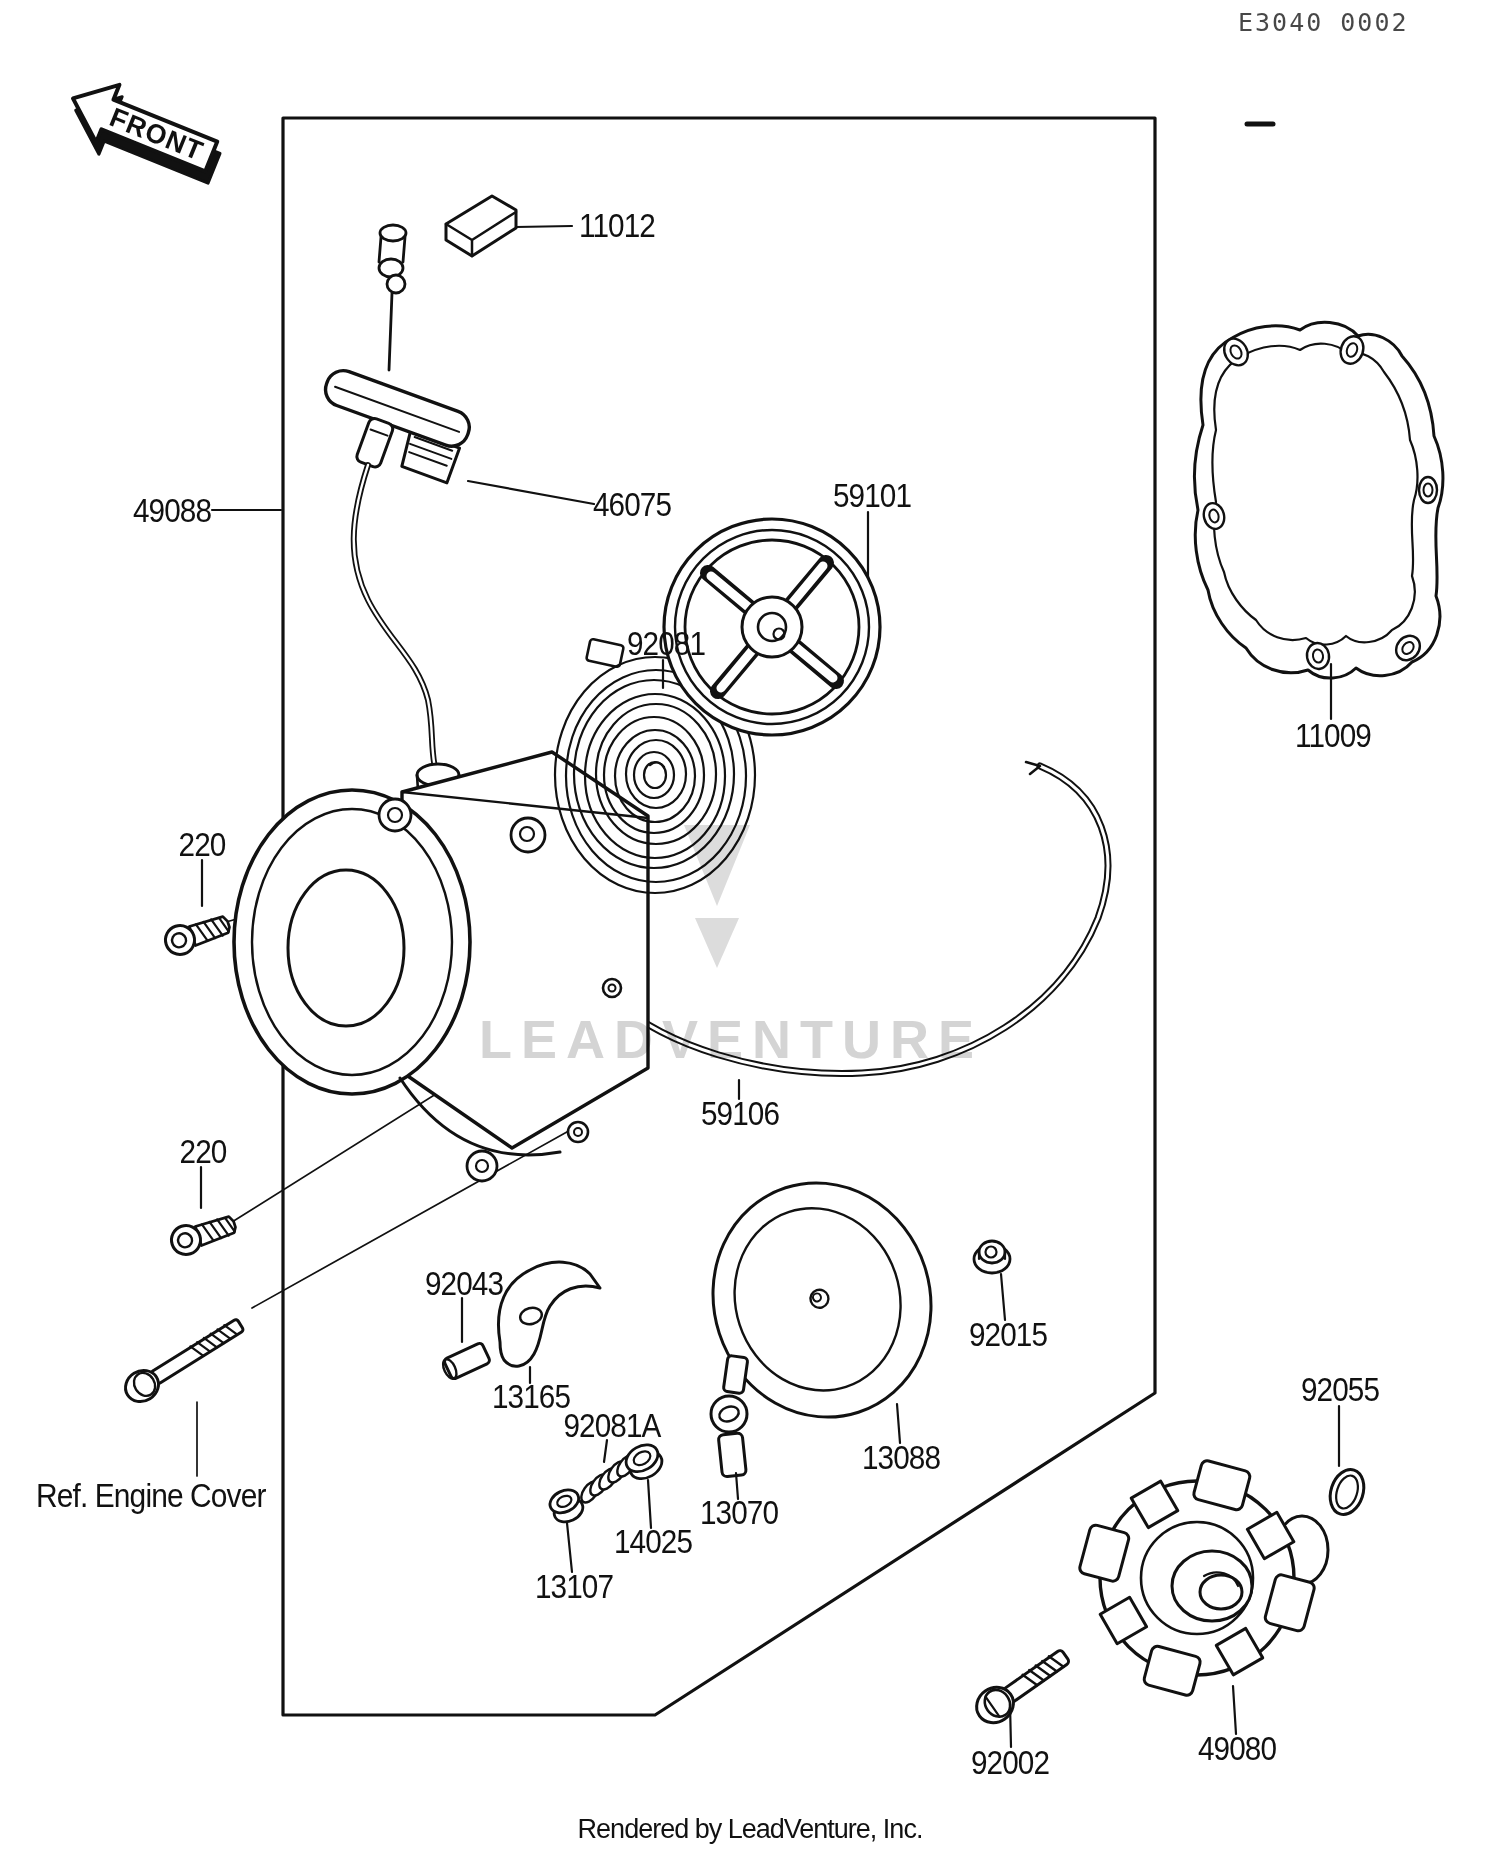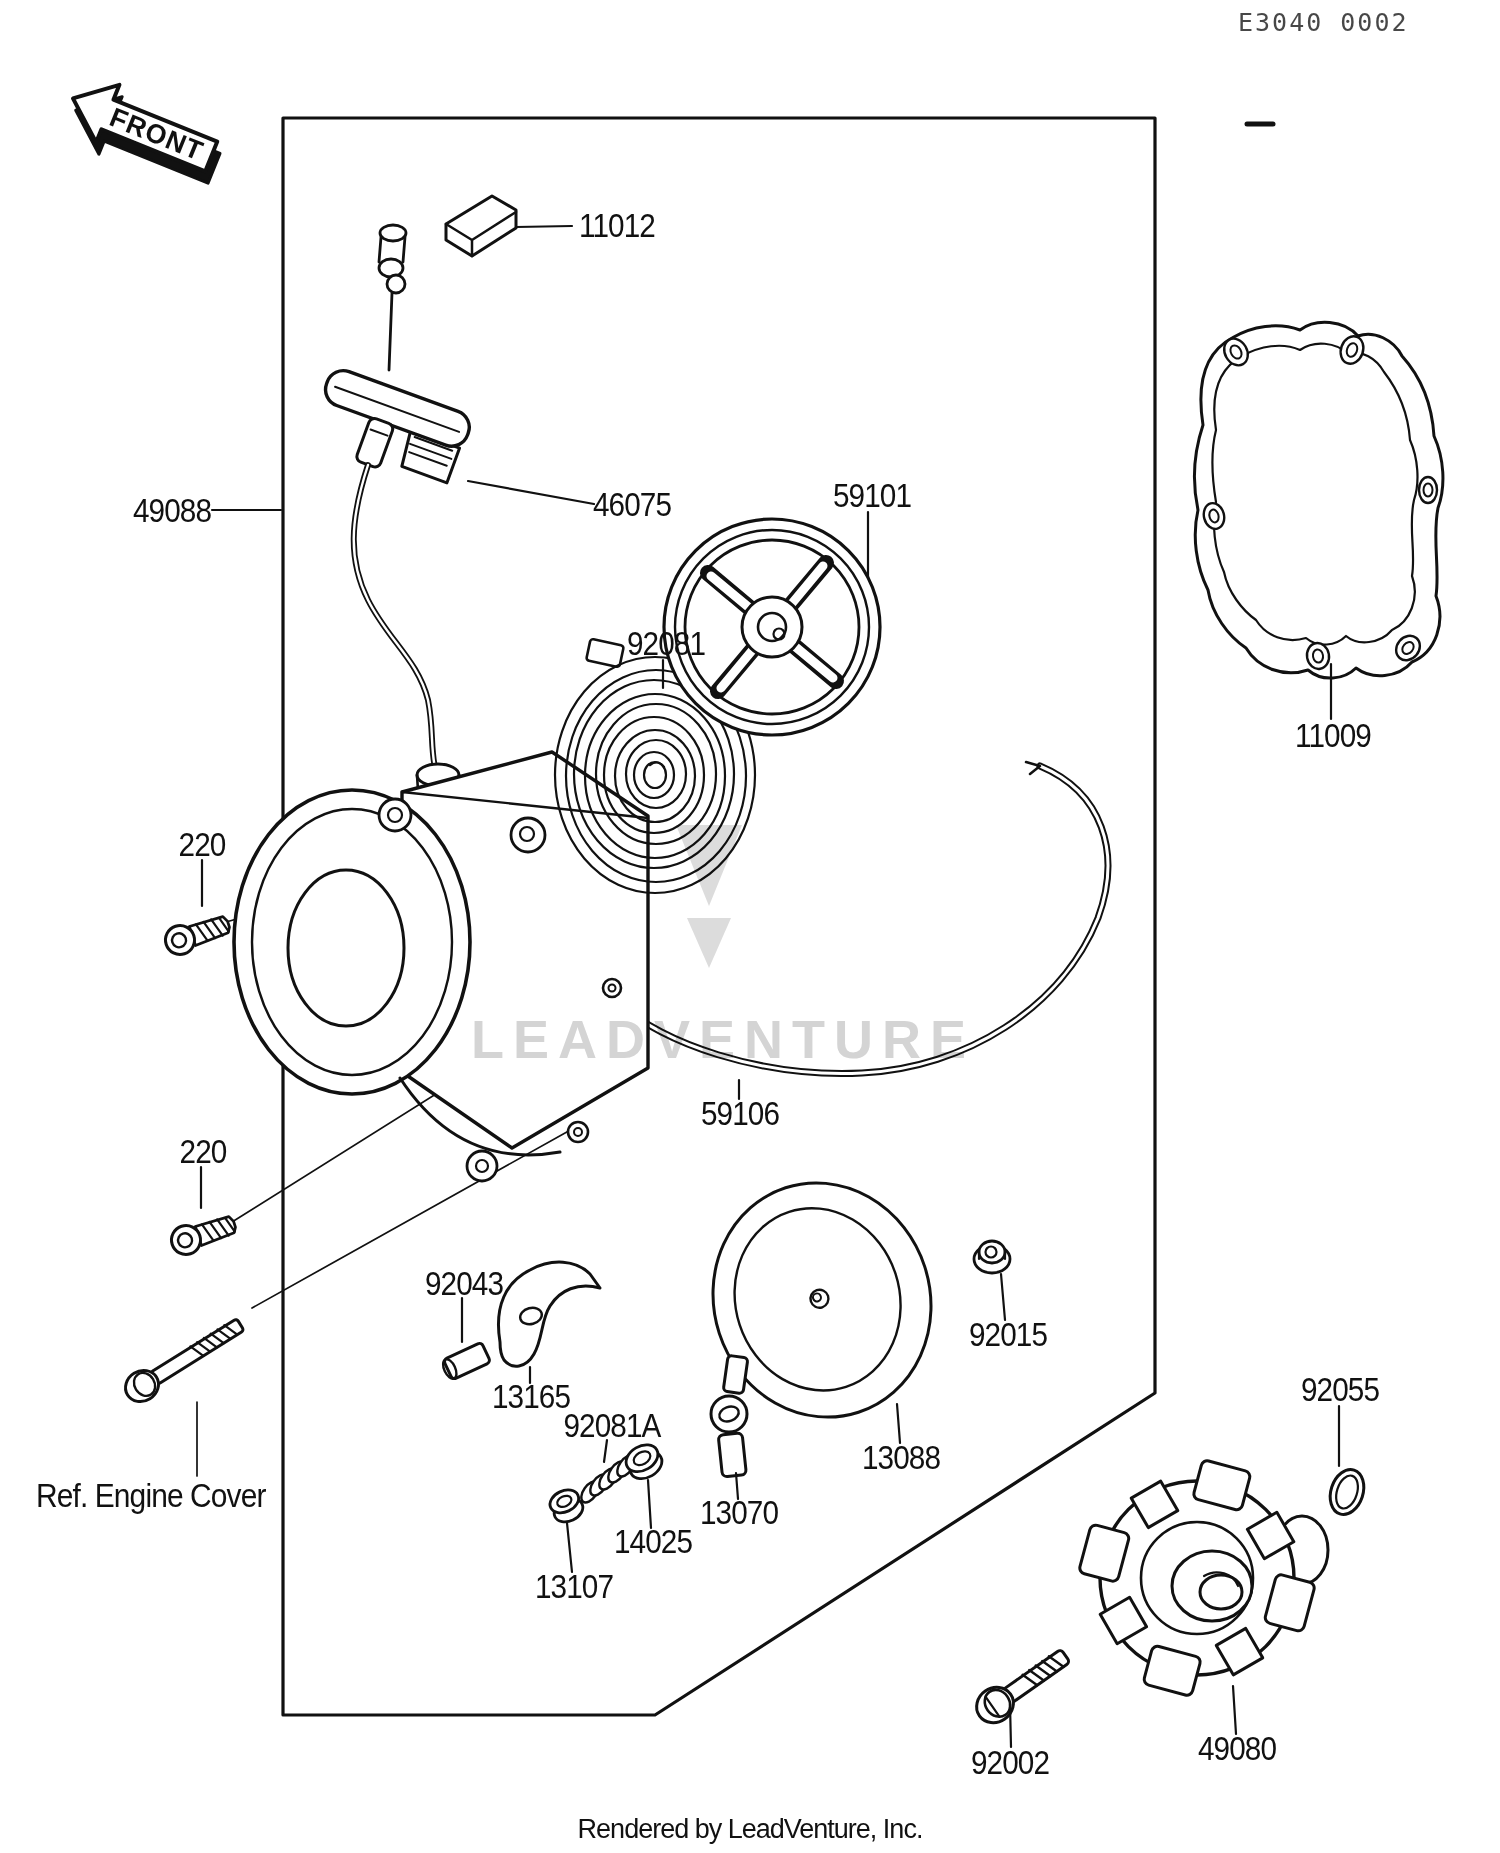--- a/index.html
+++ b/index.html
@@ -1,19 +1,19 @@
 <!DOCTYPE html>
 <html><head>
 <meta charset="utf-8">
 <style>
   html,body{margin:0;padding:0;background:#fff;}
   #page{position:relative;width:1500px;height:1853px;background:#ffffff;overflow:hidden;
         font-family:"Liberation Sans", sans-serif;color:#111;}
   #art{position:absolute;left:0;top:0;}
-  #watermark-layer{position:absolute;left:1px;top:0;width:1456px;height:1853px;
+  #watermark-layer{position:absolute;left:9px;top:0;width:1456px;height:1853px;
         mix-blend-mode:multiply;pointer-events:none;}
   #wm-text{position:absolute;left:470px;top:1008px;font-size:54px;font-weight:600;
         letter-spacing:9px;color:#d4d4d4;white-space:nowrap;}
   #labels-layer{position:absolute;left:0;top:0;width:1500px;height:1853px;}
   .part-label{position:absolute;transform:translate(-50%,-50%) scaleX(0.9);
         font-size:33px;letter-spacing:-1px;white-space:nowrap;color:#111;}
   #ref-note{position:absolute;left:36px;top:1476px;font-size:34px;letter-spacing:-1px;
         transform:scaleX(0.88);transform-origin:left top;white-space:nowrap;}
   #page-code{position:absolute;left:1238px;top:8px;font-family:"DejaVu Sans Mono",monospace;
         font-size:25px;letter-spacing:2px;color:#1a1a1a;opacity:0.8;white-space:nowrap;}

